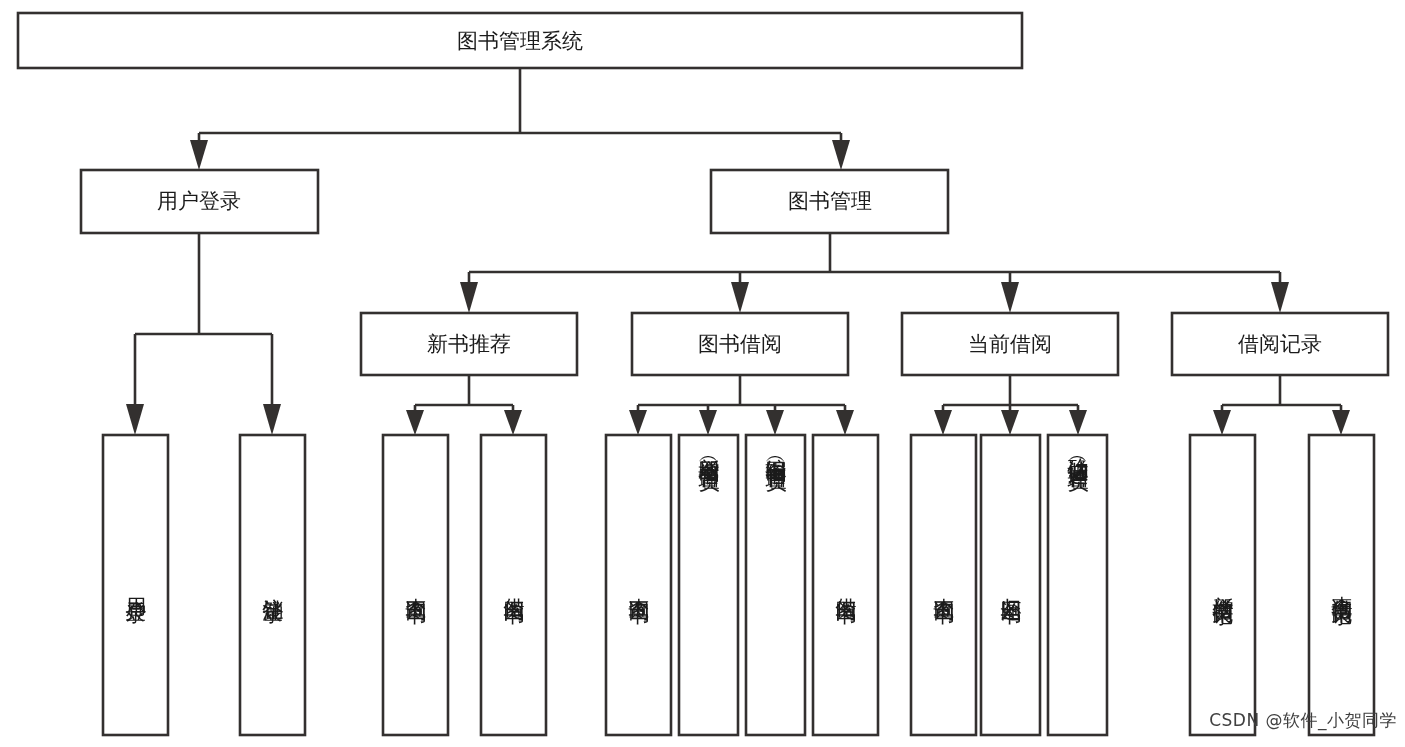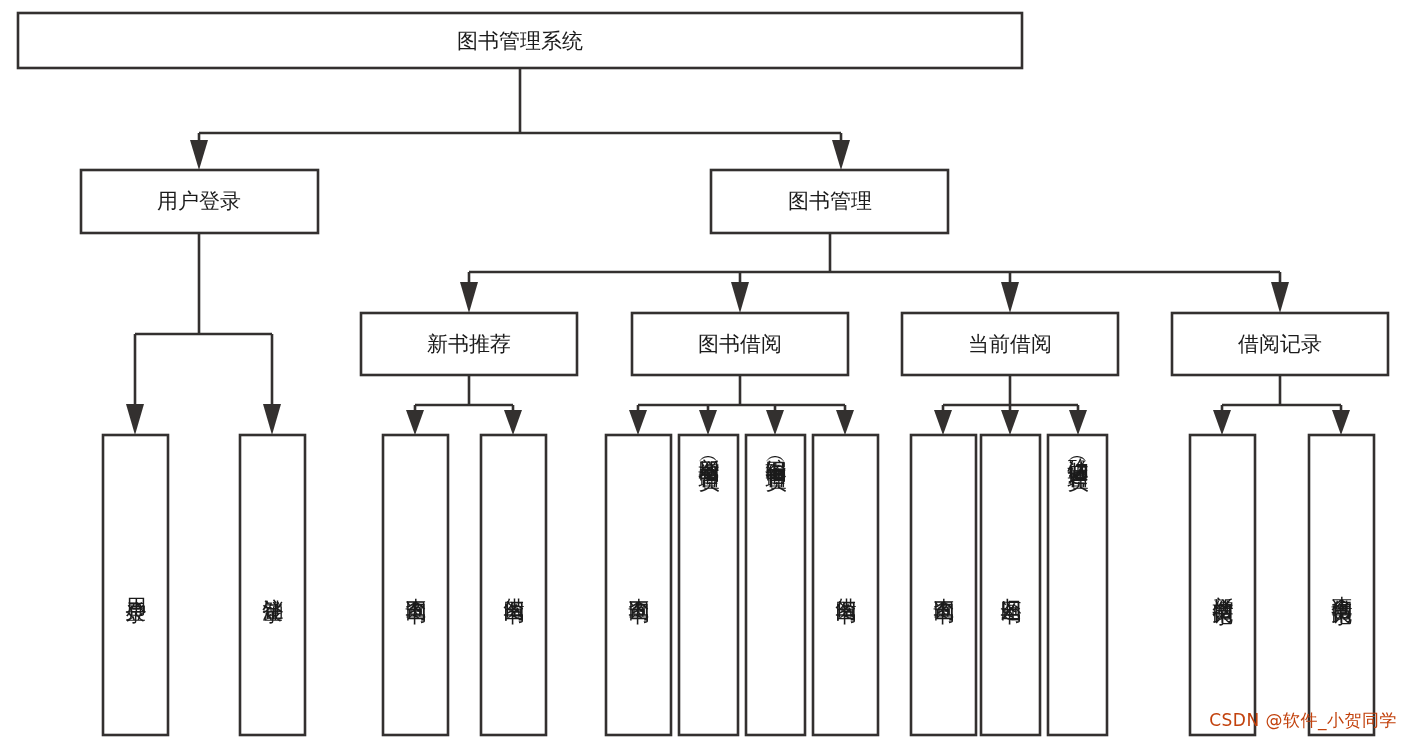--- a/index.html
+++ b/index.html
@@ -64,21 +64,21 @@
     color: #1b1b1b;
     white-space: nowrap;
     text-align: center;
   }
   .watermark {
     position: absolute;
     right: 8px;
     bottom: 6px;
     font-family: "DejaVu Sans", "Liberation Sans", sans-serif;
     font-size: 17px;
-    color: #c2410c;
+    color: #404040;
     letter-spacing: 0.5px;
     white-space: nowrap;
     pointer-events: none;
   }
 </style>
 </head>
 <body>
 
 <div id="canvas">
 

